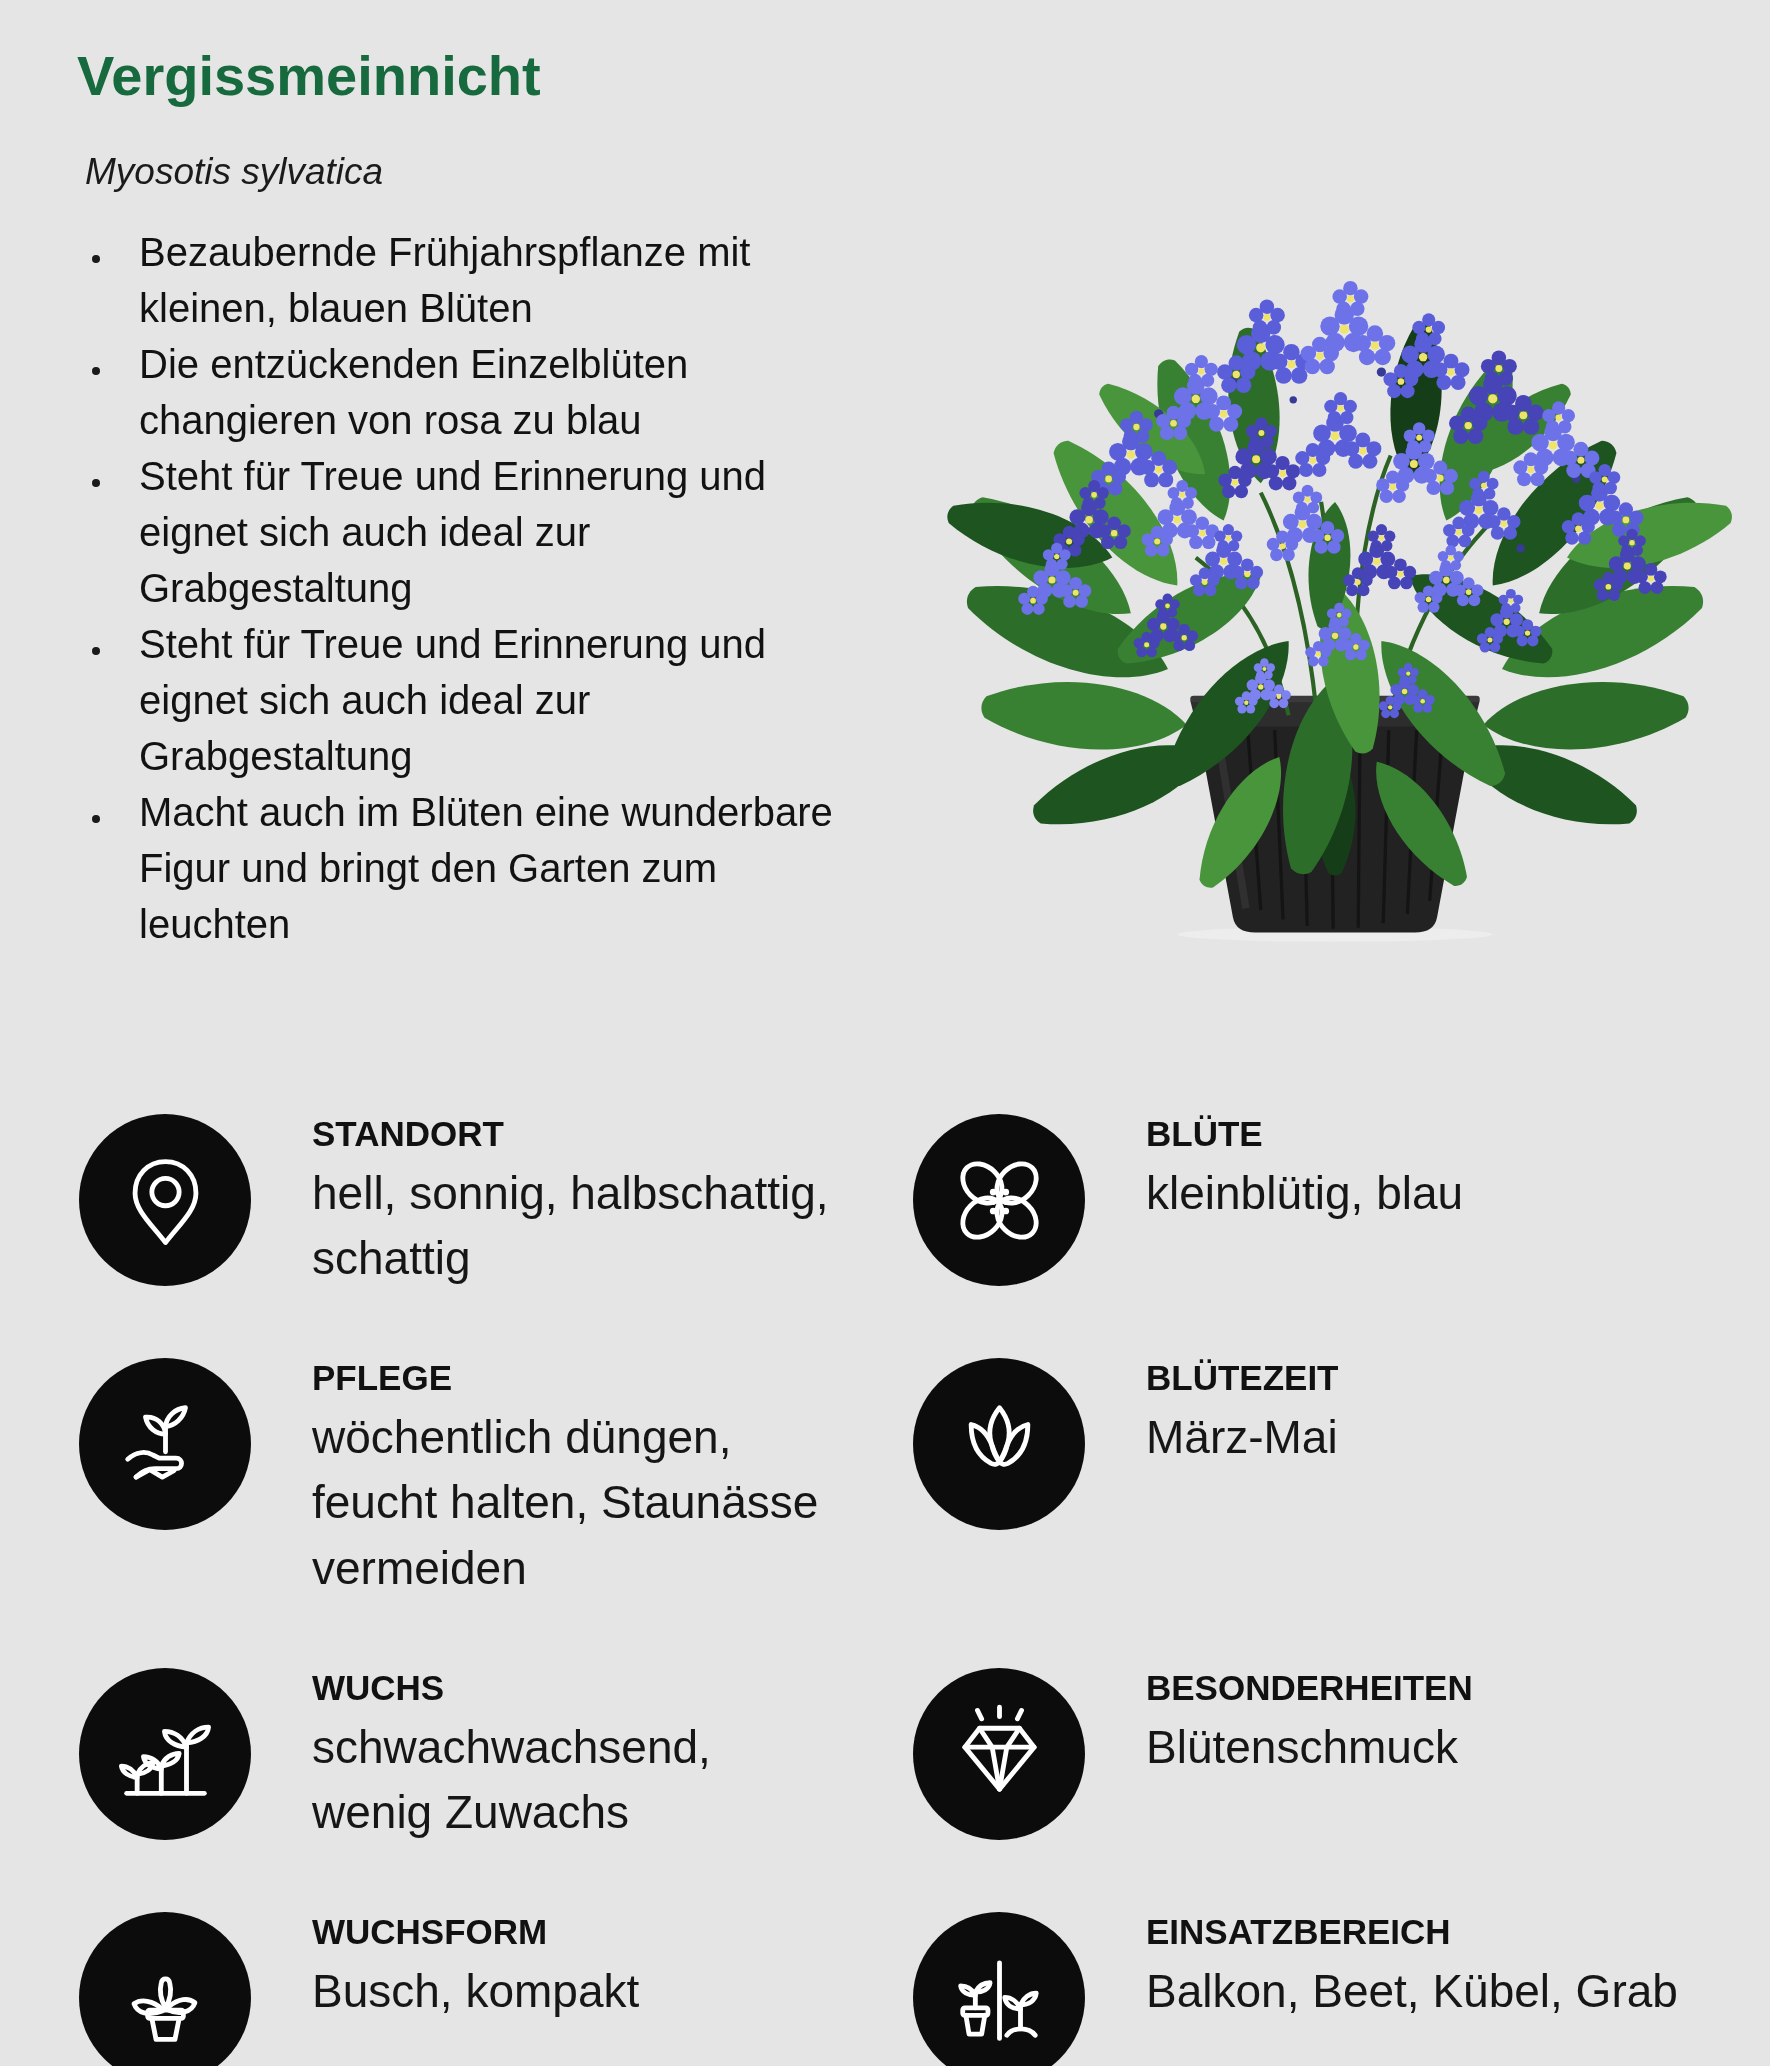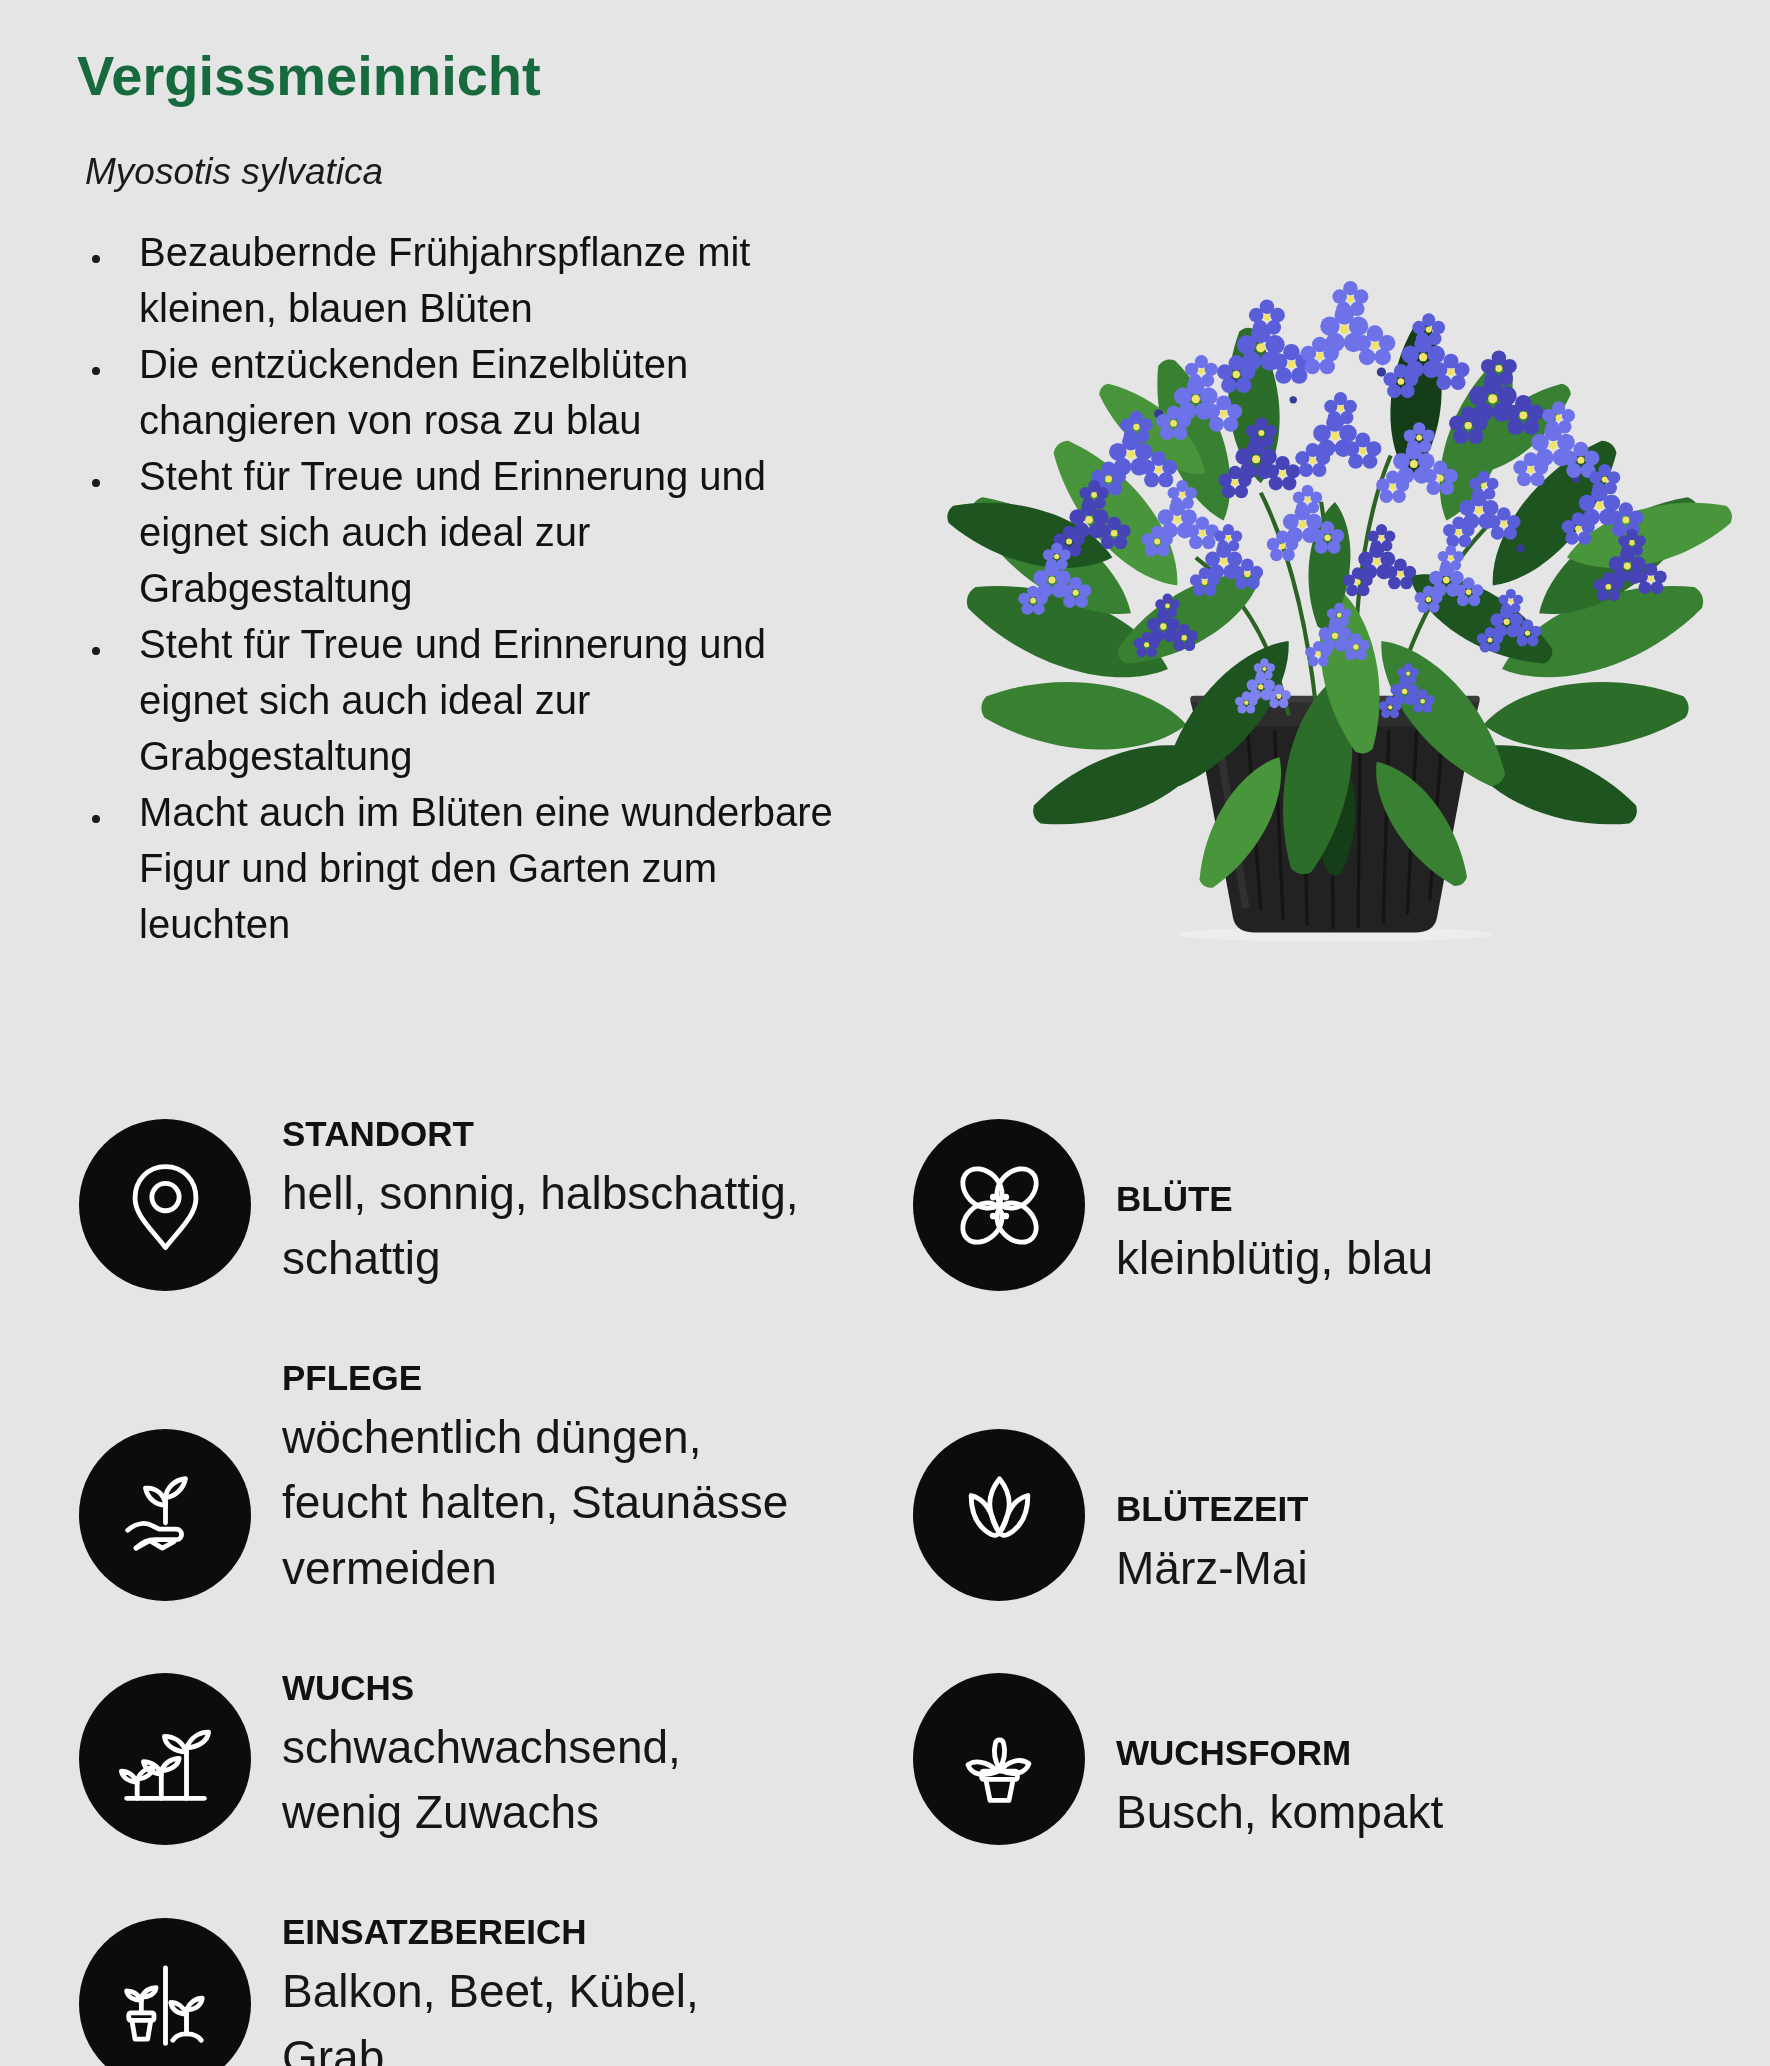--- a/index.html
+++ b/index.html
@@ -15,21 +15,21 @@
            list-style:none;font-size:40px;line-height:56px;color:#121212;}
   .bullets li{position:relative;padding-left:60px;max-width:729px;}
   .bullets li::before{content:"";position:absolute;left:13px;top:31px;width:7.8px;height:7.8px;
                       border-radius:50%;background:#1a1a1a;}
 
   .photo{position:absolute;left:936px;top:258px;width:798px;height:692px;}
   .photo svg{width:100%;height:100%;}
 
   .features{position:absolute;left:79px;top:1114px;display:grid;
             grid-template-columns:834px auto;row-gap:67px;}
-  .feature{display:flex;align-items:flex-end;gap:31px;}
+  .feature{display:flex;align-items:flex-start;gap:61px;}
   .badge{width:172px;height:172px;border-radius:50%;background:#0c0c0c;flex-shrink:0;
          display:flex;align-items:center;justify-content:center;}
   .badge svg{width:105px;height:105px;}
   .flabel{font-size:35px;font-weight:bold;color:#111;line-height:1.15;margin-bottom:6.5px;}
   .fdesc{font-size:46px;color:#161616;line-height:1.42;}
   .feature:nth-child(odd) .fdesc{max-width:530px;}
   .feature:nth-child(5) .fdesc{max-width:323px;}
 
   .ic{stroke:#ffffff;fill:none;stroke-width:4.6;stroke-linecap:round;stroke-linejoin:round;}
   .ic .fill{fill:#ffffff;stroke:none;}
@@ -255,20 +255,37 @@
           <path d="M70,43 C66,33 58,28 49,28 C50,37 59,42 70,43 Z"></path>
           <path d="M70,39 C74,29 82,24 91,24 C90,33 81,38 70,39 Z"></path>
         </svg>
       </div>
       <div class="ftext">
         <div class="flabel">WUCHS</div>
         <div class="fdesc">schwachwachsend, wenig Zuwachs</div>
       </div>
     </div>
 
+    <div class="feature">
+      <div class="badge">
+        <svg class="ic" viewBox="0 0 100 100">
+          <path d="M31,25 H69 L83,43 L50,83 L17,43 Z"></path>
+          <path d="M17,43 H83"></path>
+          <path d="M31,25 L43,43 L50,83"></path>
+          <path d="M69,25 L57,43 L50,83"></path>
+          <path d="M29,8 L33,16"></path>
+            <path d="M50,5 V14"></path>
+            <path d="M71,8 L67,16"></path>
+        </svg>
+      </div>
+      <div class="ftext">
+        <div class="flabel">BESONDERHEITEN</div>
+        <div class="fdesc">Blütenschmuck</div>
+      </div>
+    </div>
 
     <div class="feature">
       <div class="badge">
         <svg class="ic" viewBox="0 0 100 100">
           <rect x="33" y="61" width="34" height="8" rx="2"></rect>
           <path d="M37,69 L41,89 H59 L63,69"></path>
           <path d="M50,59 C46,52 44,43 46,35 C47,30 53,30 54,35 C56,43 54,52 50,59 Z"></path>
           <path d="M47,60 C38,52 27,50 20,55 C23,64 34,67 47,62 Z"></path>
           <path d="M53,58 C62,50 72,49 78,54 C75,63 63,66 53,61 Z"></path>
         </svg>

